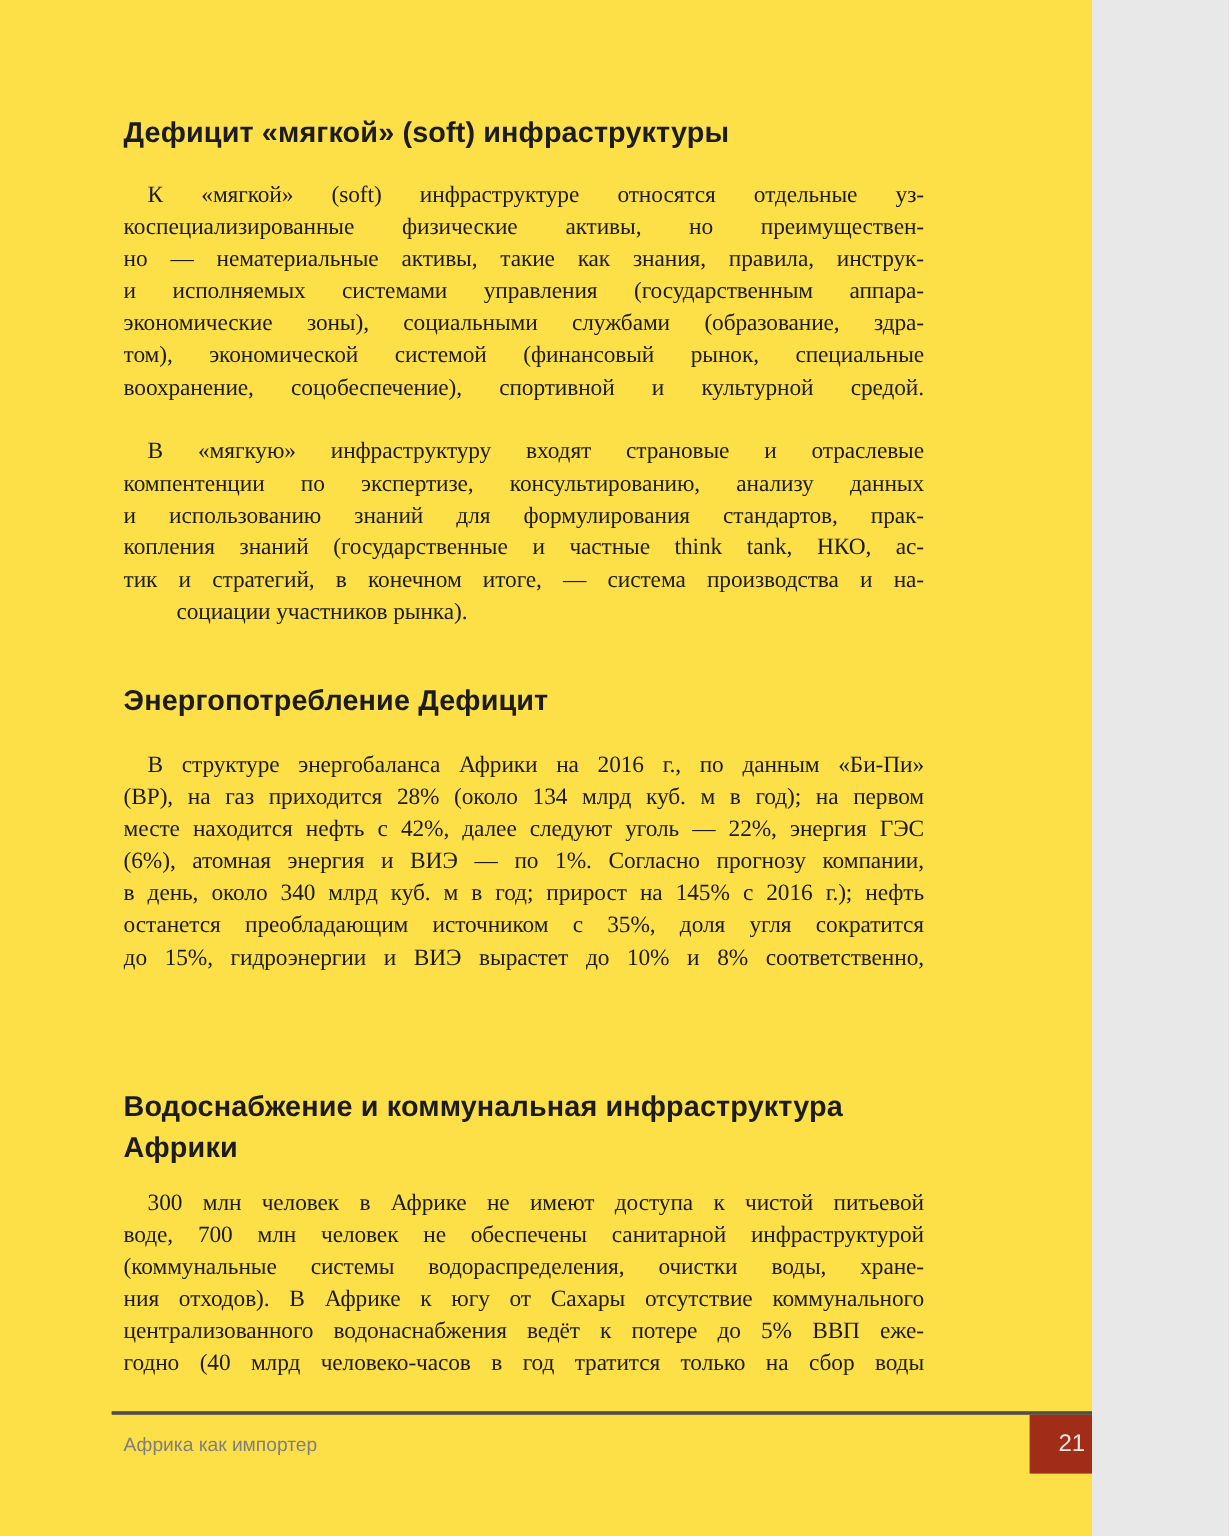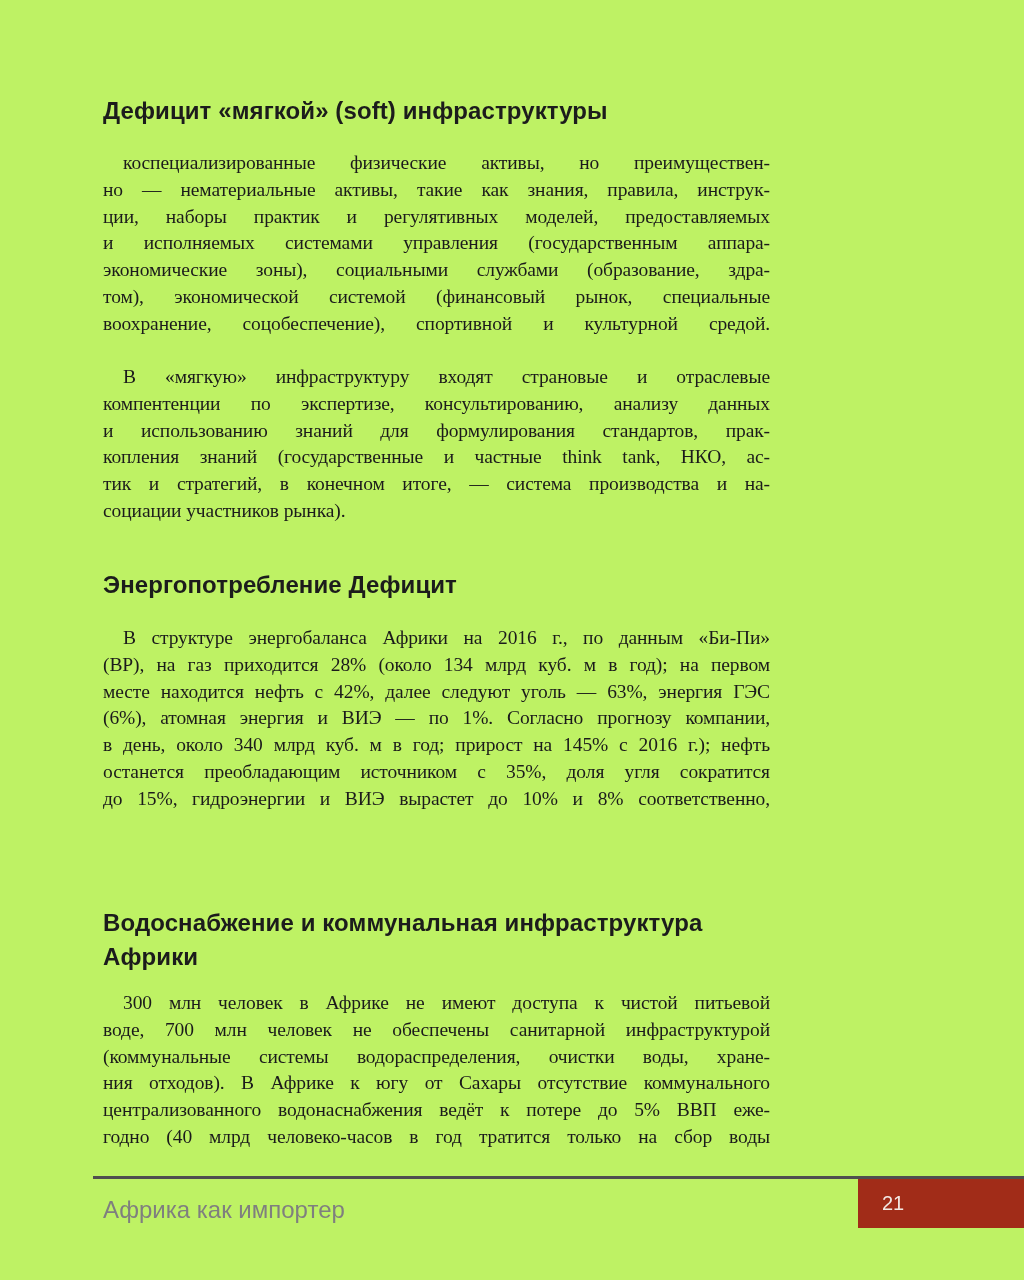--- a/index.html
+++ b/index.html
@@ -1,20 +1,20 @@
 <!DOCTYPE html>
 <html lang="ru"><head>
 <meta charset="utf-8">
 <style>
   html,body { margin:0; padding:0; }
   body { background:#e8e8e8; }
   .page {
     position:relative;
-    width:1024px; height:1280px;
-    background:#bef264;
+    width:910px; height:1280px;
+    background:#fde047;
     overflow:hidden;
     font-family:"Liberation Serif", serif;
   }
   .heading {
     position:absolute;
     left:103px; width:680px;
     margin:0;
     font-family:"Liberation Sans", sans-serif;
     font-weight:700;
     font-size:24px;
@@ -37,33 +37,33 @@
   #para-1 { top:150px; }
   #para-2 { top:364px; }
   #para-3 { top:625px; }
   #para-4 { top:990px; }
   .ln {
     white-space:nowrap;
     overflow:hidden;
     text-align:justify;
     text-align-last:justify;
   }
-  .ln.flush { text-align-last:left; }
+  .ln.flush { text-align-last:left;margin-left:44px; }
   .para .ln:first-child { text-indent:20px; }
   .footer-rule {
     position:absolute;
     left:93px; right:0; top:1176px;
     height:3px;
     background:#4f4f4f;
   }
   .running-title {
     position:absolute;
     left:103px; top:1196px;
     font-family:"Liberation Sans", sans-serif;
-    font-size:24px;
+    font-size:16px;
     color:#7f7f7f;
   }
   .page-badge {
     position:absolute;
     left:858px; top:1179px;
     width:166px; height:49px;
     background:#a12c18;
     display:flex;
     align-items:center;
   }
@@ -75,44 +75,44 @@
   }
 </style>
 </head>
 <body>
 
 <div class="page">
 
   <h2 class="heading" id="heading-1">Дефицит «мягкой» (soft) инфраструктуры</h2>
 
   <div class="para" id="para-1">
+      <div class="ln">К «мягкой» (soft) инфраструктуре относятся отдельные уз-</div>
       <div class="ln">коспециализированные физические активы, но преимуществен-</div>
       <div class="ln">но — нематериальные активы, такие как знания, правила, инструк-</div>
-      <div class="ln">ции, наборы практик и регулятивных моделей, предоставляемых</div>
       <div class="ln">и исполняемых системами управления (государственным аппара-</div>
       <div class="ln">экономические зоны), социальными службами (образование, здра-</div>
       <div class="ln">том), экономической системой (финансовый рынок, специальные</div>
       <div class="ln">воохранение, соцобеспечение), спортивной и культурной средой.</div>
     </div>
 
   <div class="para" id="para-2">
       <div class="ln">В «мягкую» инфраструктуру входят страновые и отраслевые</div>
       <div class="ln">компентенции по экспертизе, консультированию, анализу данных</div>
       <div class="ln">и использованию знаний для формулирования стандартов, прак-</div>
       <div class="ln">копления знаний (государственные и частные think tank, НКО, ас-</div>
       <div class="ln">тик и стратегий, в конечном итоге, — система производства и на-</div>
       <div class="ln flush">социации участников рынка).</div>
     </div>
 
   <h2 class="heading" id="heading-2">Энергопотребление Дефицит</h2>
 
   <div class="para" id="para-3">
       <div class="ln">В структуре энергобаланса Африки на 2016 г., по данным «Би-Пи»</div>
       <div class="ln">(BP), на газ приходится 28% (около 134 млрд куб. м в год); на первом</div>
-      <div class="ln">месте находится нефть с 42%, далее следуют уголь — 63%, энергия ГЭС</div>
+      <div class="ln">месте находится нефть с 42%, далее следуют уголь — 22%, энергия ГЭС</div>
       <div class="ln">(6%), атомная энергия и ВИЭ — по 1%. Согласно прогнозу компании,</div>
       <div class="ln">в день, около 340 млрд куб. м в год; прирост на 145% с 2016 г.); нефть</div>
       <div class="ln">останется преобладающим источником с 35%, доля угля сократится</div>
       <div class="ln">до 15%, гидроэнергии и ВИЭ вырастет до 10% и 8% соответственно,</div>
     </div>
 
   <h2 class="heading" id="heading-3">Водоснабжение и коммунальная инфраструктура
 Африки</h2>
 
   <div class="para" id="para-4">

